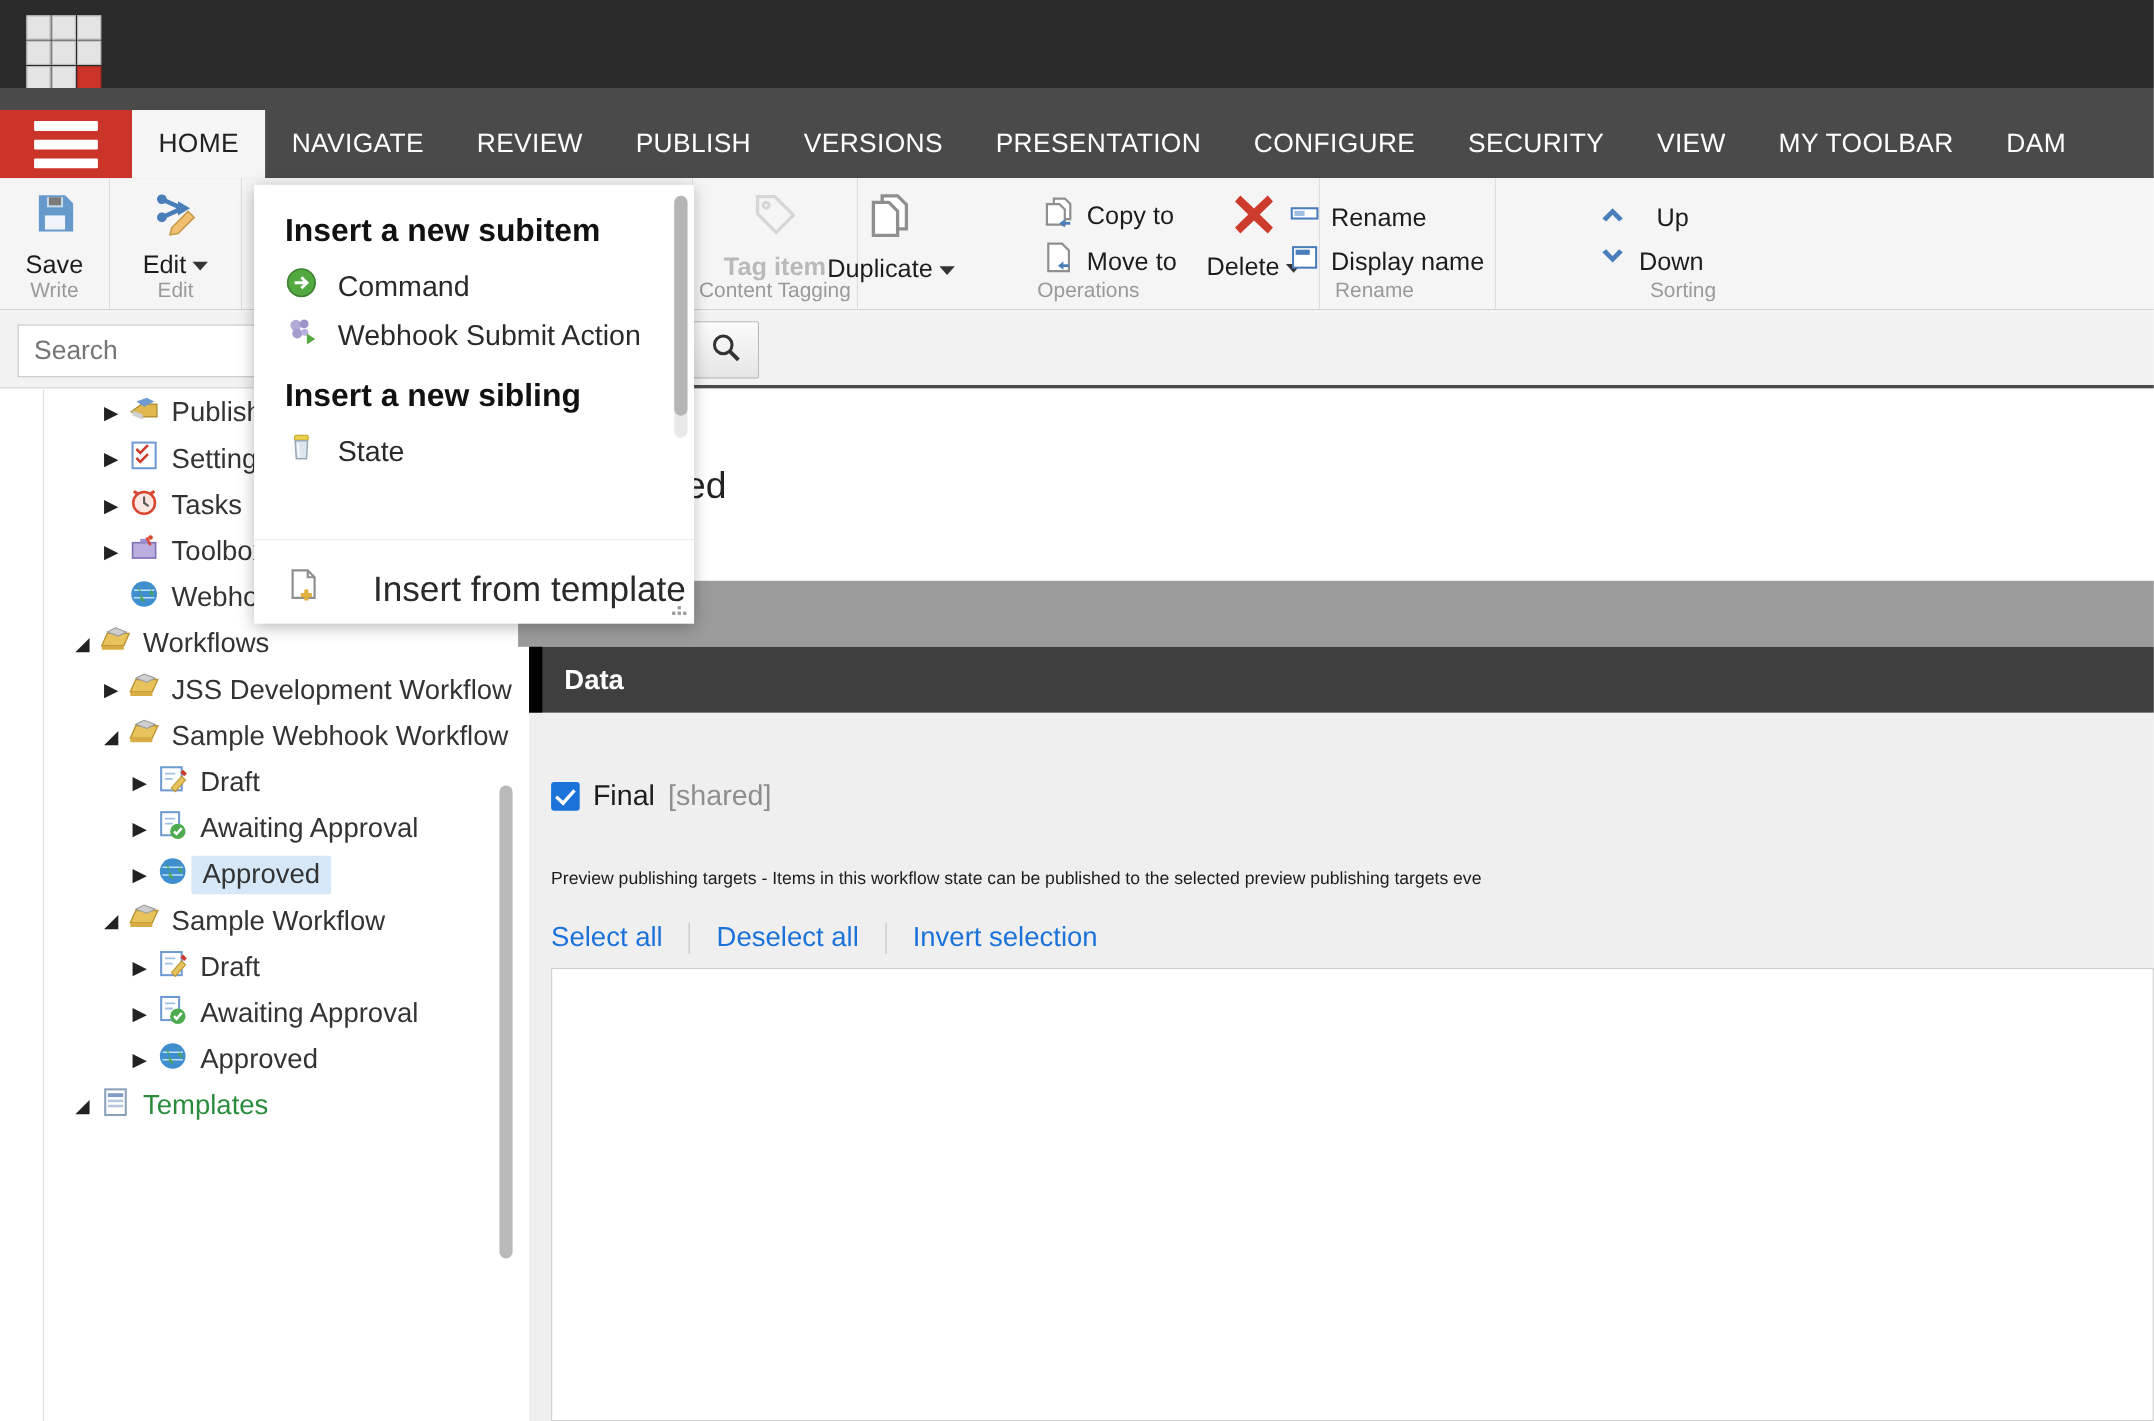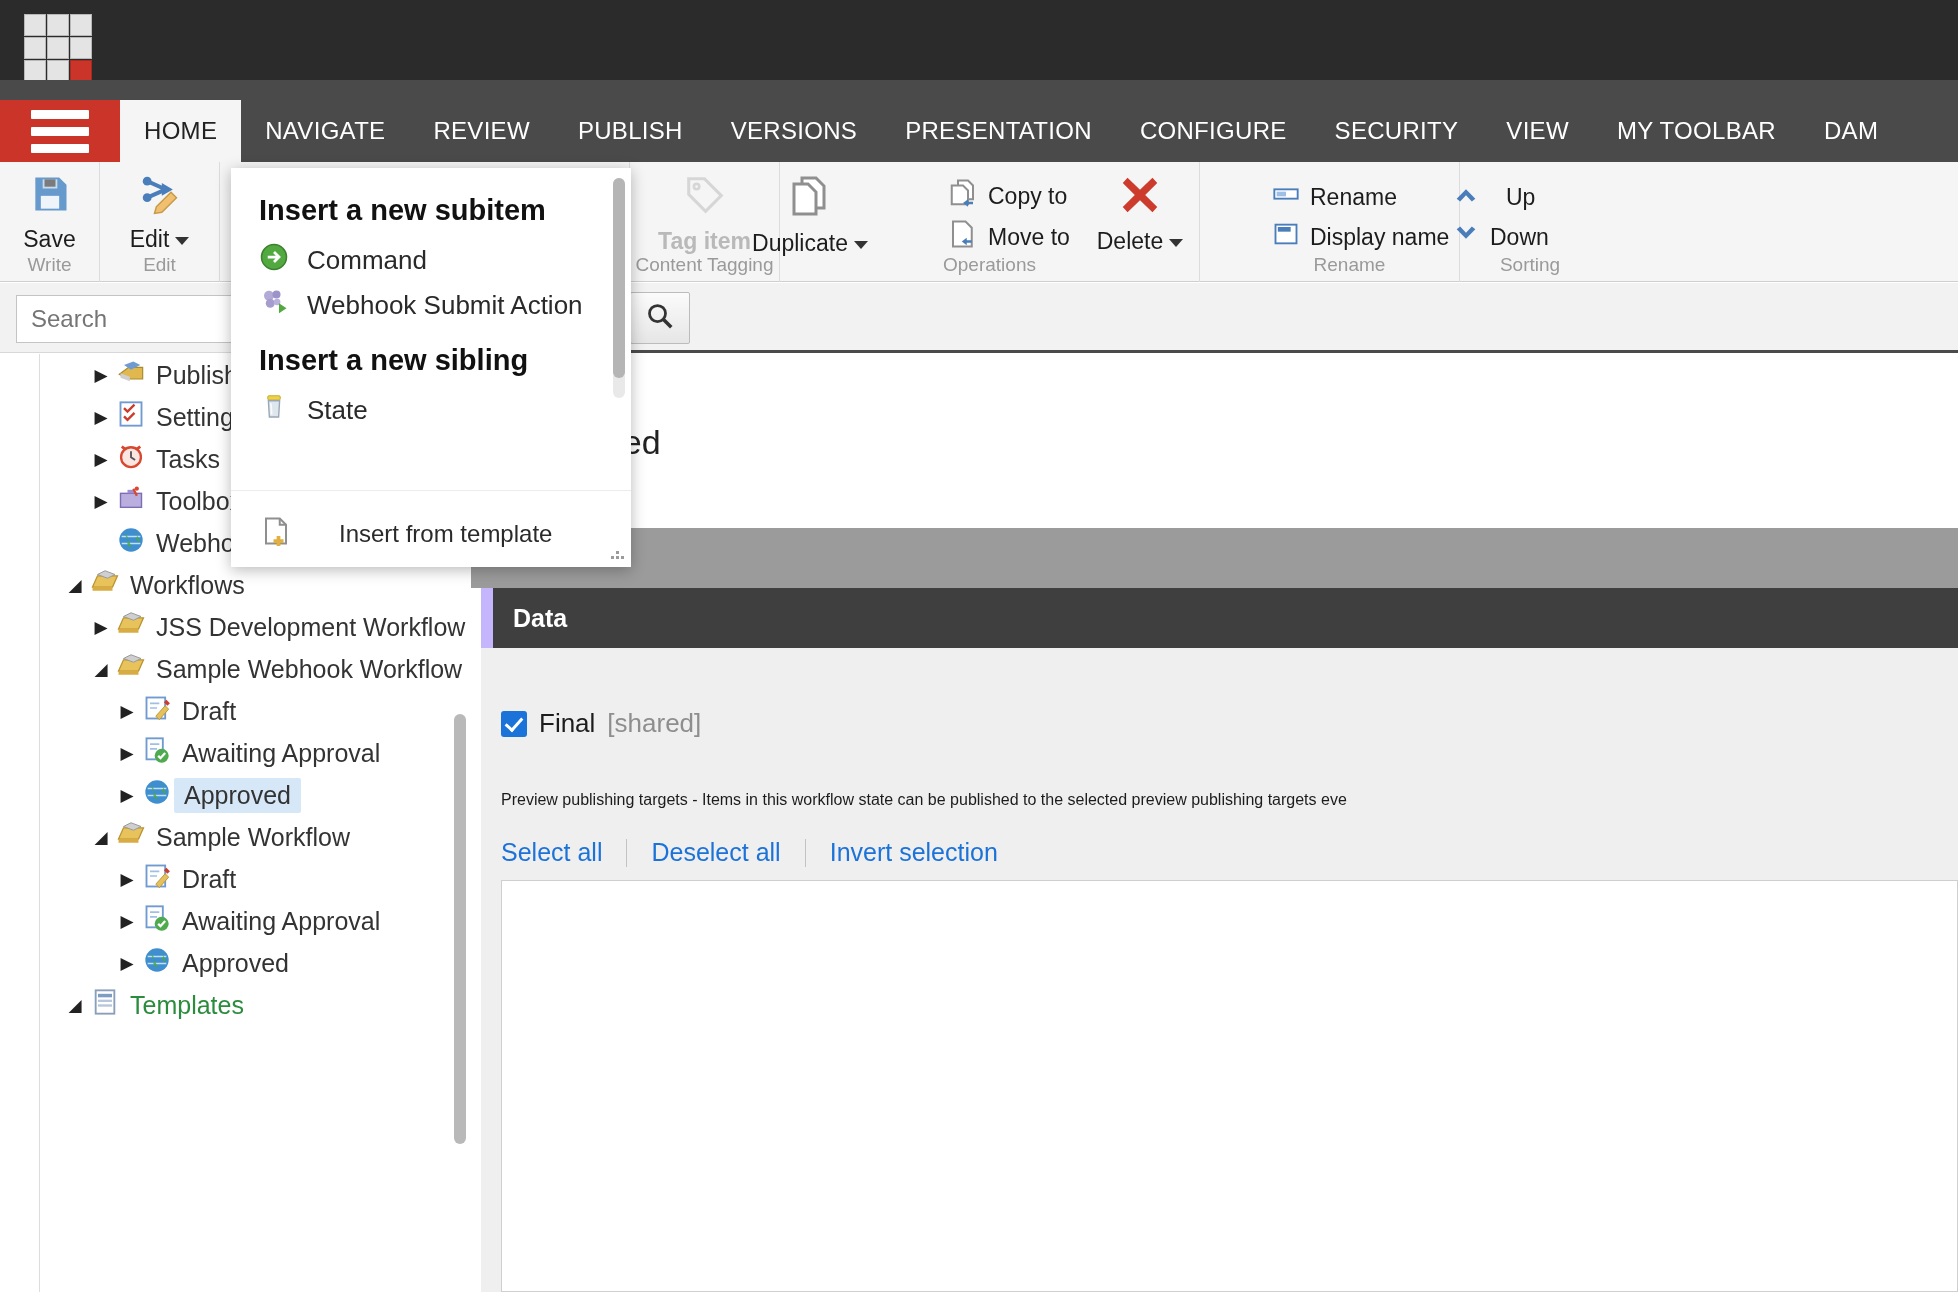--- a/index.html
+++ b/index.html
@@ -171,21 +171,21 @@
   .grayband {
     position: absolute; left: 0; top: 245px;
     width: 1487px; height: 60px;
     background: #9b9b9b;
   }
   .section-header {
     position: absolute; left: 10px; top: 305px;
     width: 1477px; height: 60px;
     background: #3f3f3f;
     display: flex; align-items: center;
-    border-left: 12px solid #c4b5fd;
+    border-left: 12px solid #000000;
   }
   .section-header .sh-title {
     color: #fff; font-size: 25px; font-weight: bold; padding-left: 20px;
   }
   .panel-body {
     position: absolute; left: 10px; top: 365px;
     width: 1477px; height: 644px;
     background: #efefef;
   }
   .field-check {
@@ -254,21 +254,21 @@
     font-size: 26px; color: #2a2a2a; cursor: pointer;
     white-space: nowrap;
   }
   .pop-divider {
     position: absolute; left: 0; top: 322px;
     width: 400px; height: 1px; background: #ececec;
   }
   .pop-bottom {
     position: absolute; left: 30px; top: 347px;
     display: flex; align-items: center; gap: 22px;
-    font-size: 24px; color: #2a2a2a; cursor: pointer;
+    font-size: 32px; color: #2a2a2a; cursor: pointer;
   }
   .pop-resize {
     position: absolute; right: 6px; bottom: 5px;
     width: 14px; height: 14px; cursor: nwse-resize;
   }
   .pop-resize i {
     position: absolute; width: 3px; height: 3px; background: #9b9b9b;
   }
 </style>
 </head>
@@ -415,21 +415,21 @@
       <span class="ico">
         <svg width="46" height="46" viewBox="0 0 24 24">
             <path d="M5.5 3 L12 9.2 L18.5 3 L21 5.8 L14.7 12 L21 18.2 L18.5 21 L12 14.8 L5.5 21 L3 18.2 L9.3 12 L3 5.8 Z" fill="#cc3b2c"></path>
           </svg>
       </span>
       <span class="lbl"><span>Delete</span><i class="caret"></i></span>
     </div>
     <div class="rgroup-label">Operations</div>
   </div>
 
-  <div class="rgroup" style="left:1240px; width:220px;">
+  <div class="rgroup" style="left:1140px; width:220px;">
     <div class="small-row" style="left:32px; top:18px;">
       <span class="ico">
         <svg width="28" height="28" viewBox="0 0 24 24">
             <rect x="2" y="8" width="20" height="8" fill="#fff" stroke="#4a7ebb" stroke-width="1.6"></rect>
             <rect x="4" y="10" width="8" height="4" fill="#9fc0e4"></rect>
           </svg>
       </span>
       <span>Rename</span>
     </div>
     <div class="small-row" style="left:32px; top:58px;">

